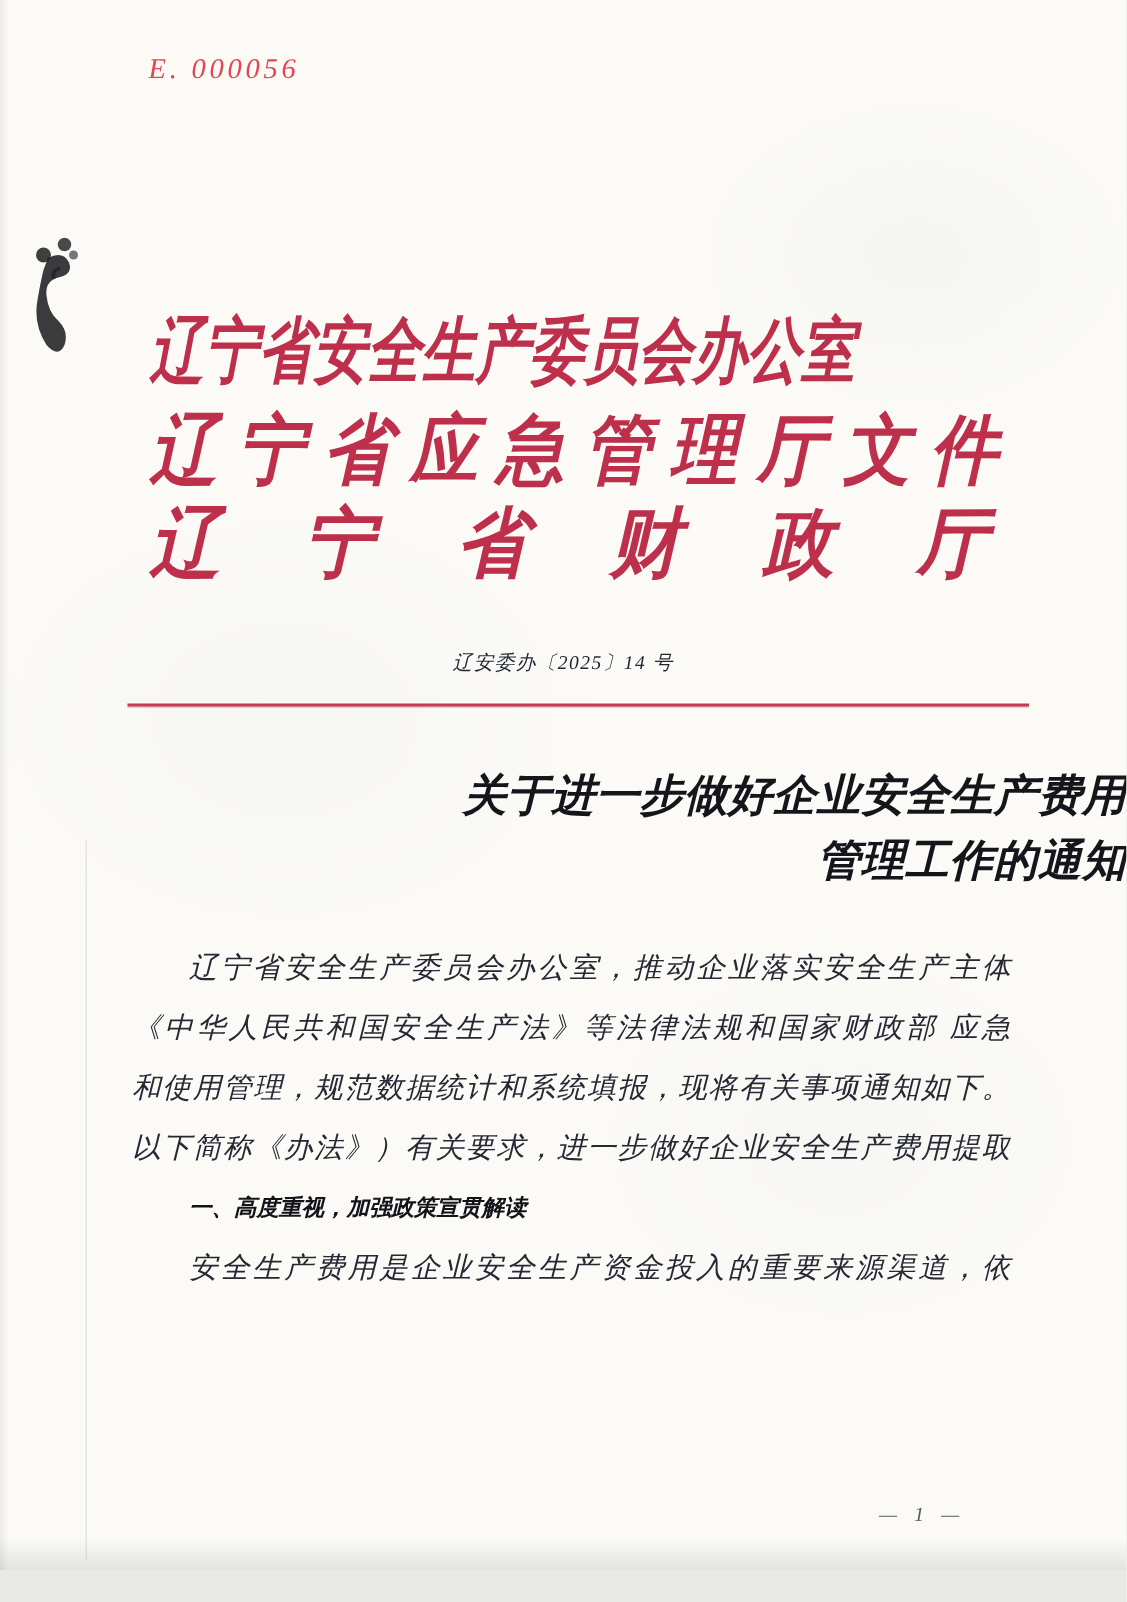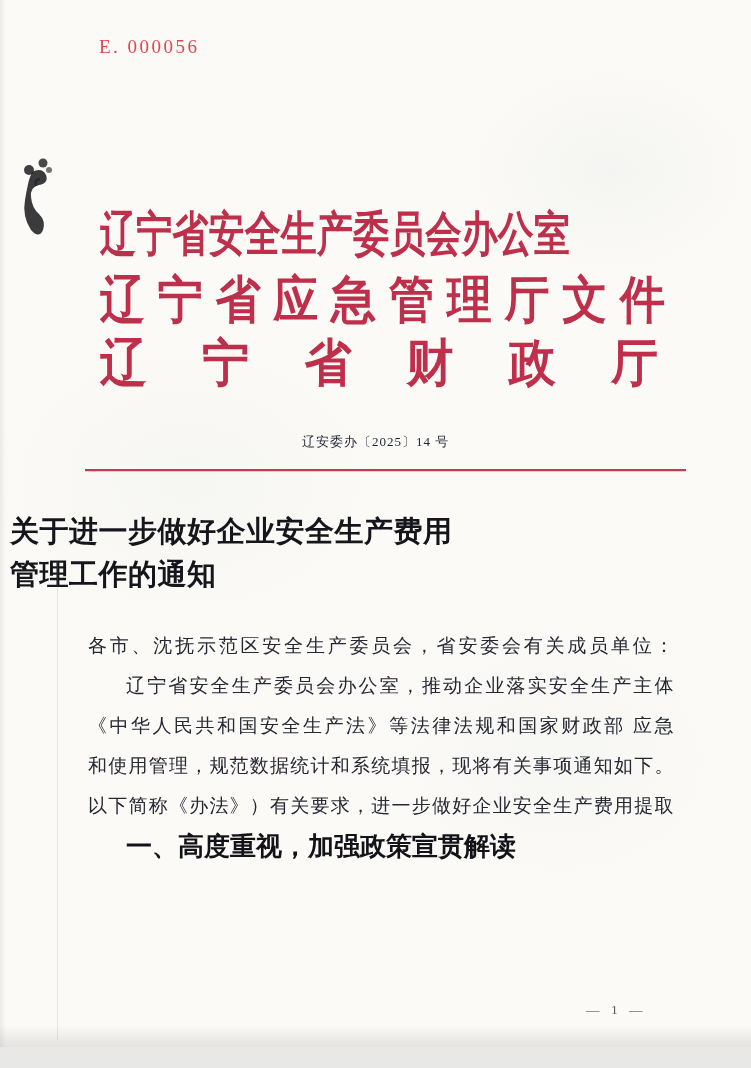--- a/index.html
+++ b/index.html
@@ -7,20 +7,21 @@
     position:relative;
     width:751px;height:1047px;
     margin:0;
     overflow:hidden;
     font-family:"Liberation Serif","DejaVu Serif",serif;
     background:
       radial-gradient(ellipse 220px 160px at 610px 170px, rgba(188,199,214,.10), transparent 70%),
       radial-gradient(ellipse 300px 220px at 190px 480px, rgba(188,199,214,.08), transparent 70%),
       radial-gradient(ellipse 260px 200px at 560px 760px, rgba(188,199,214,.07), transparent 70%),
       var(--paper,#fbfaf6);
+    font-style: italic;
   }
   
   .stamp{
     position:absolute;left:99px;top:36px;
     color:var(--stamp-red,#e4454f);
     font-size:19px;letter-spacing:2.5px;
     font-family:"Liberation Serif","DejaVu Serif",serif;
   }
   
   .ink-blot{position:absolute;left:8px;top:150px;}
@@ -44,37 +45,37 @@
   }
   
   .redline{
     position:absolute;left:85px;top:469px;width:601px;height:2px;
     background:var(--divider-red,#c43a50);
     box-shadow:0 1px 0 rgba(196,58,80,.25);
   }
   
   .title{
     position:absolute;left:10px;top:510px;width:741px;
-    text-align:left;
+    text-align:right;
     color:var(--title-ink,#15151c);
     font-weight:700;font-size:29px;line-height:43px;
     letter-spacing:.5px;
   }
   
   .docbody{
     position:absolute;left:88px;top:626px;width:585px;
     color:var(--ink,#262833);
     font-size:19px;
   }
   .bl{height:40px;line-height:40px;white-space:normal;}
   .j{text-align:justify;text-align-last:justify;letter-spacing:-0.5px;}
   .ind{text-indent:38px;}
   .head{
     font-family:"Liberation Sans","DejaVu Sans",sans-serif;
-    font-weight:700;font-size:26px;
+    font-weight:700;font-size:15px;
     text-align:left;text-align-last:left;
     color:#121218;
   }
   
   .pageno{
     position:absolute;left:586px;top:1002px;
     color:var(--page-number-gray,#5a5a60);
     font-size:13.5px;letter-spacing:4px;white-space:nowrap;
   }
   
@@ -113,26 +114,26 @@
   <div class="docnum">辽安委办〔2025〕14 号</div>
 
   <div class="redline"></div>
 
   <div class="title">
     <div>关于进一步做好企业安全生产费用</div>
     <div>管理工作的通知</div>
   </div>
 
   <div class="docbody">
-    <div class="bl j">各市、沈抚示范区安全生产委员会，省安委会有关成员单位：</div>
     <div class="bl j ind">辽宁省安全生产委员会办公室，推动企业落实安全生产主体</div>
     <div class="bl j">《中华人民共和国安全生产法》等法律法规和国家财政部 应急</div>
     <div class="bl j">和使用管理，规范数据统计和系统填报，现将有关事项通知如下。</div>
     <div class="bl j">以下简称《办法》）有关要求，进一步做好企业安全生产费用提取</div>
     <div class="bl head ind">一、高度重视，加强政策宣贯解读</div>
+    <div class="bl j ind">安全生产费用是企业安全生产资金投入的重要来源渠道，依</div>
   </div>
 
   <div class="pageno">— 1 —</div>
 
   <div class="fold-line"></div>
   <div class="edge-left"></div>
   <div class="edge-bottom"></div>
 
 </div>
 

